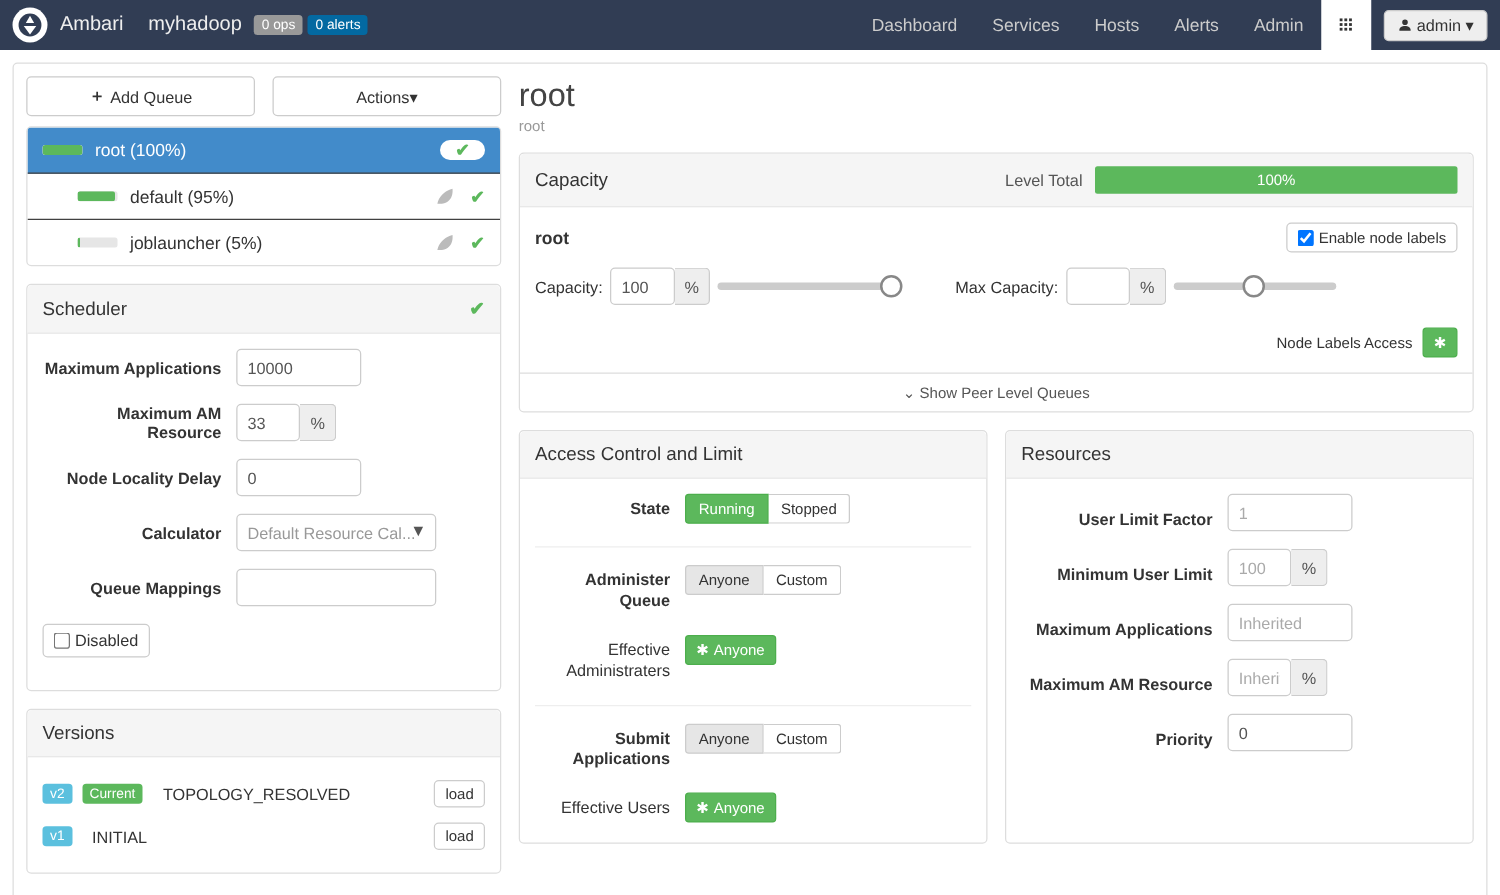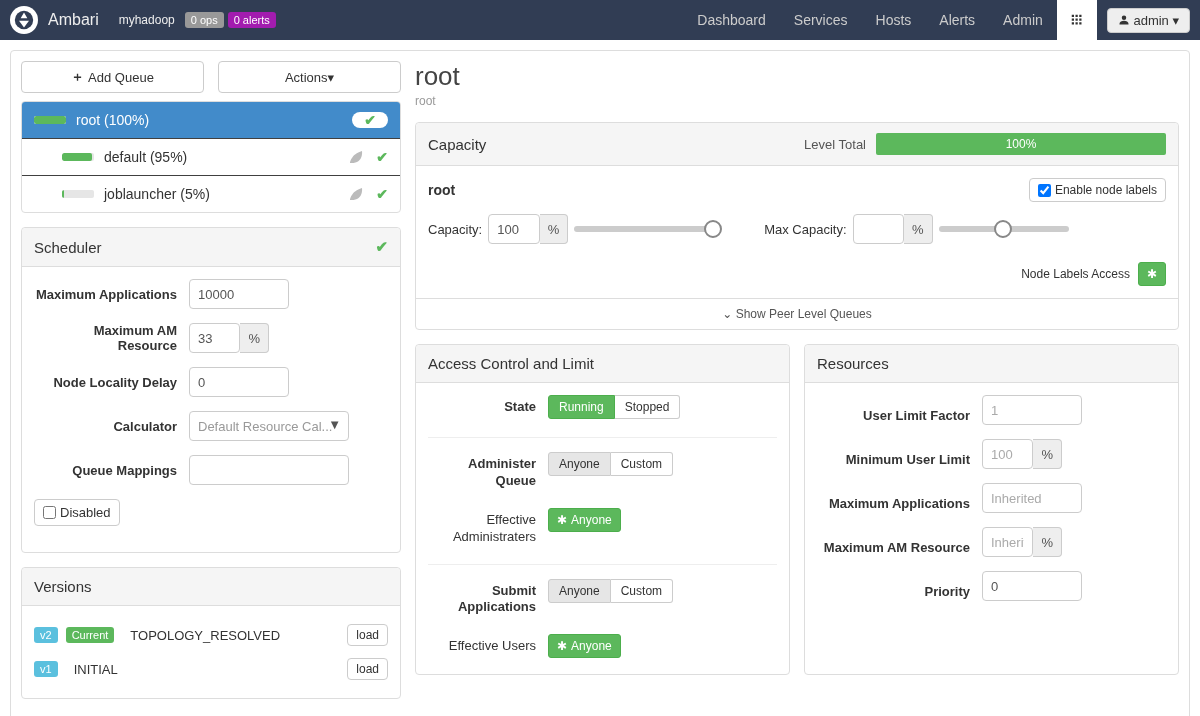--- a/index.html
+++ b/index.html
@@ -3,22 +3,22 @@
 <meta charset="utf-8">
 <style>
 * { box-sizing: border-box; margin: 0; padding: 0; }
 body { font-family: "Helvetica Neue", Helvetica, Arial, sans-serif; font-size: 13px; color: #333; background: #fff; }
 
 
 .navbar { background: #313d54; height: 40px; display: flex; align-items: center; padding: 0 0 0 10px; color: #fff; }
 .navbar-logo { width: 28px; height: 28px; background: #fff; border-radius: 50%; display: flex; align-items: center; justify-content: center; margin-right: 10px; }
 .navbar-logo svg { width: 20px; height: 20px; }
 .navbar-brand { font-size: 16px; margin-right: 20px; color: #eee; }
-.navbar-cluster { font-size: 12px; color: #eee; margin-right: 10px; }
-.navbar-badge { display: inline-block; background: #a21caf; color: #fff; font-size: 11px; padding: 2px 6px; border-radius: 3px; margin-right: 4px; }
+.navbar-cluster { font-size: 16px; color: #eee; margin-right: 10px; }
+.navbar-badge { display: inline-block; background: #0369a1; color: #fff; font-size: 11px; padding: 2px 6px; border-radius: 3px; margin-right: 4px; }
 .navbar-badge.light { background: #999; }
 .navbar-right { margin-left: auto; display: flex; align-items: center; height: 100%; }
 .nav-link { color: #ccc; padding: 0 14px; font-size: 14px; height: 40px; display: flex; align-items: center; cursor: pointer; }
 .nav-grid { background: #fff; color: #333; width: 40px; justify-content: center; }
 .nav-admin { background: #eee; color: #333; border: 1px solid #ccc; border-radius: 4px; padding: 4px 10px; margin: 0 10px; font-size: 13px; cursor: pointer; }
 
 
 .wrapper { padding: 10px; }
 .outer { border: 1px solid #ddd; border-radius: 4px; padding: 10px; display: flex; gap: 14px; }
 .left-col { width: 380px; flex-shrink: 0; }

